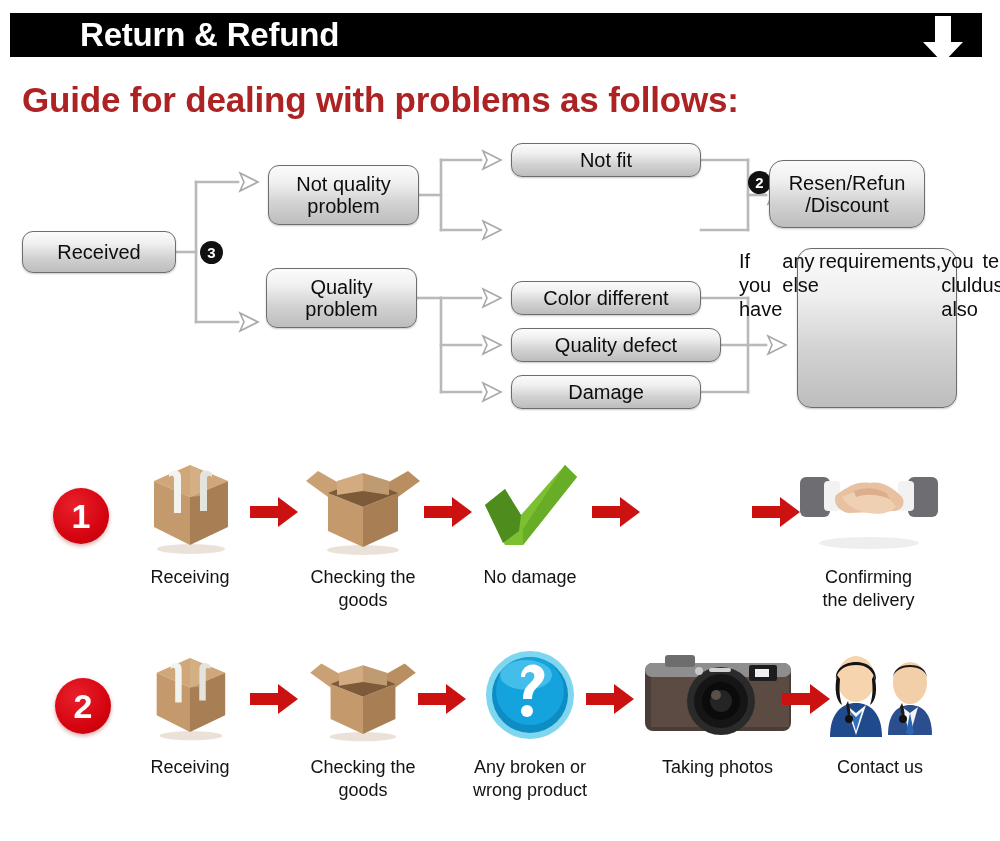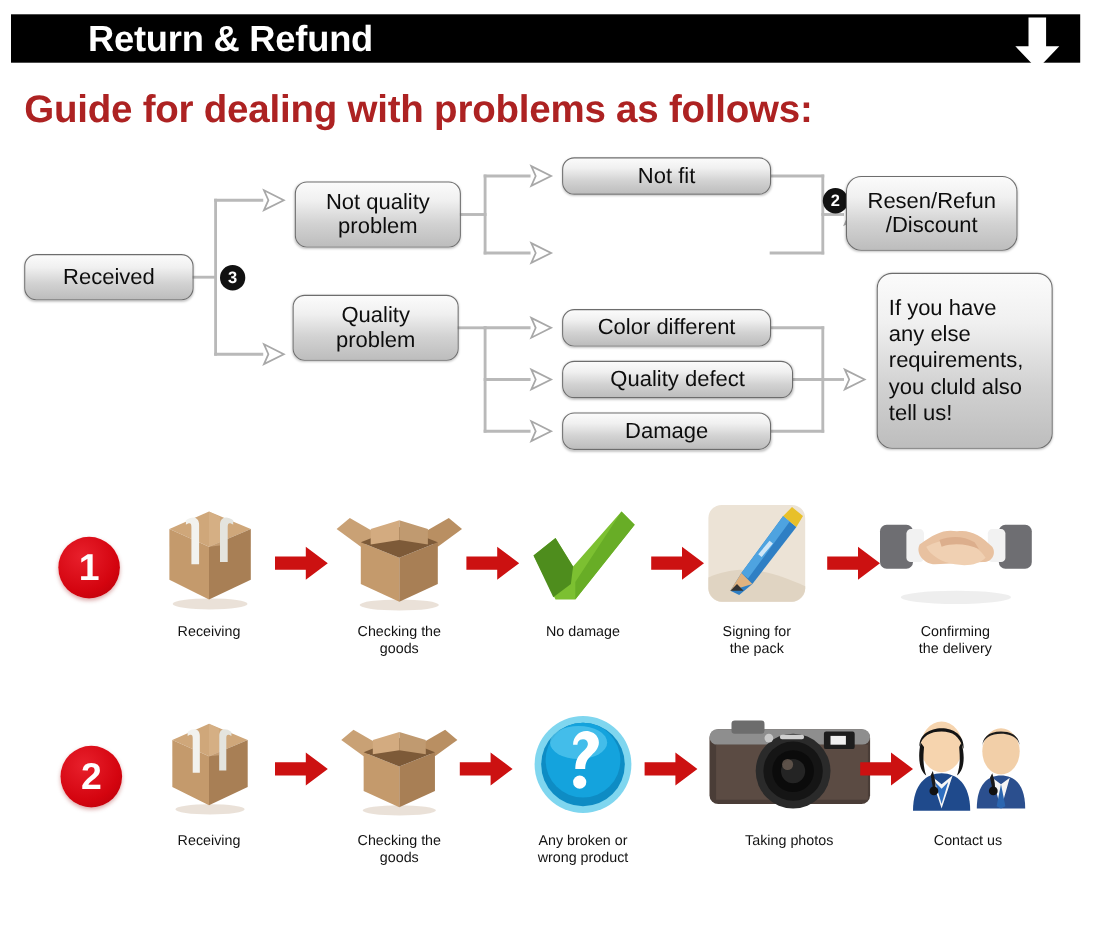--- a/index.html
+++ b/index.html
@@ -39,21 +39,21 @@
   #step-row-1{top:10px;}
   #step-row-2{top:200px;}
 
   .row-badge{position:absolute;width:56px;height:56px;border-radius:50%;
        background:radial-gradient(circle at 38% 32%,#e8202c 0%,#d4040f 62%,#b30009 100%);
        color:#fff;font-size:34px;font-weight:bold;line-height:56px;text-align:center;
        box-shadow:0 2px 4px rgba(150,0,0,.35);}
 
   .step{position:absolute;width:150px;text-align:center;}
   .step-icon{height:110px;display:flex;align-items:center;justify-content:center;}
-  .step-label{margin-top:6px;font-size:13px;color:#131313;line-height:1.25;}
+  .step-label{margin-top:6px;font-size:18px;color:#131313;line-height:1.25;}
 
   .arrow{position:absolute;width:52px;height:34px;}
 </style>
 </head>
 <body>
 
 <div id="header-bar"></div>
 <div id="header-title">Return &amp; Refund</div>
 <svg id="header-down-arrow" viewBox="0 0 54 50">
   <polygon points="19,2 35,2 35,28 47,28 27,49 7,28 19,28" fill="#ffffff"></polygon>
@@ -144,21 +144,21 @@
     <span>Damage</span>
   </div>
 
   <div class="badge-dark" style="left:748px;top:41px;">2</div>
 
   <div class="fbox big-radius" style="left:769px;top:30px;width:156px;height:68px;flex-direction:column;">
     <span>Resen/Refun</span>
     <span>/Discount</span>
   </div>
 
-  <div class="fbox big-radius left-align" style="left:797px;top:118px;width:160px;height:160px;flex-direction:column;align-items:flex-start;justify-content:center;">
+  <div class="fbox big-radius left-align" style="left:797px;top:118px;width:160px;height:160px;flex-direction:row;align-items:flex-start;justify-content:center;">
     <span>If you have</span>
     <span>any else</span>
     <span>requirements,</span>
     <span>you cluld also</span>
     <span>tell us!</span>
   </div>
 </div>
 
 <div id="steps">
 
@@ -213,36 +213,20 @@
           <polygon points="94,14 106,26 52,94 52,78" fill="#68ad26"></polygon>
         </svg>
       </div>
       <div class="step-label">No damage</div>
     </div>
 
     <svg class="arrow" style="left:590px;top:45px;" viewBox="0 0 52 34">
       <polygon points="2,11 30,11 30,2 50,17 30,32 30,23 2,23" fill="#cc1111"></polygon>
     </svg>
 
-    <div class="step" style="left:613px;top:0;">
-      <div class="step-icon">
-        <svg width="108" height="108" viewBox="0 0 108 108">
-          <rect x="10" y="8" width="88" height="88" rx="12" fill="#ece3d6"></rect>
-          <path d="M10,74 C38,62 62,66 98,82 L98,84 C98,90 92,96 86,96 L22,96 C16,96 10,90 10,84 Z" fill="#e0d4c2"></path>
-          <polygon points="30,86 40,70 78,18 90,28 50,80 38,90" fill="#2f7fc4"></polygon>
-          <polygon points="40,70 78,18 84,23 46,75" fill="#4ea3e0"></polygon>
-          <polygon points="78,18 90,28 96,18 86,10" fill="#e8c02a"></polygon>
-          <polygon points="30,86 40,70 50,80" fill="#e0b27f"></polygon>
-          <polygon points="30,86 36,80 42,86" fill="#333"></polygon>
-          <rect x="54" y="46" width="16" height="4" fill="#cfe6f7" transform="rotate(-50 62 48)"></rect>
-        </svg>
-      </div>
-      <div class="step-label">Signing for</div>
-      <div class="step-label" style="margin-top:0">the pack</div>
-    </div>
 
     <svg class="arrow" style="left:750px;top:45px;" viewBox="0 0 52 34">
       <polygon points="2,11 30,11 30,2 50,17 30,32 30,23 2,23" fill="#cc1111"></polygon>
     </svg>
 
     <div class="step" style="left:786px;top:0;width:165px;">
       <div class="step-icon">
         <svg width="150" height="108" viewBox="0 0 150 108">
           <ellipse cx="75" cy="92" rx="50" ry="6" fill="#ddd" opacity=".5"></ellipse>
           <rect x="6" y="26" width="30" height="40" rx="6" fill="#6e6e72"></rect>

